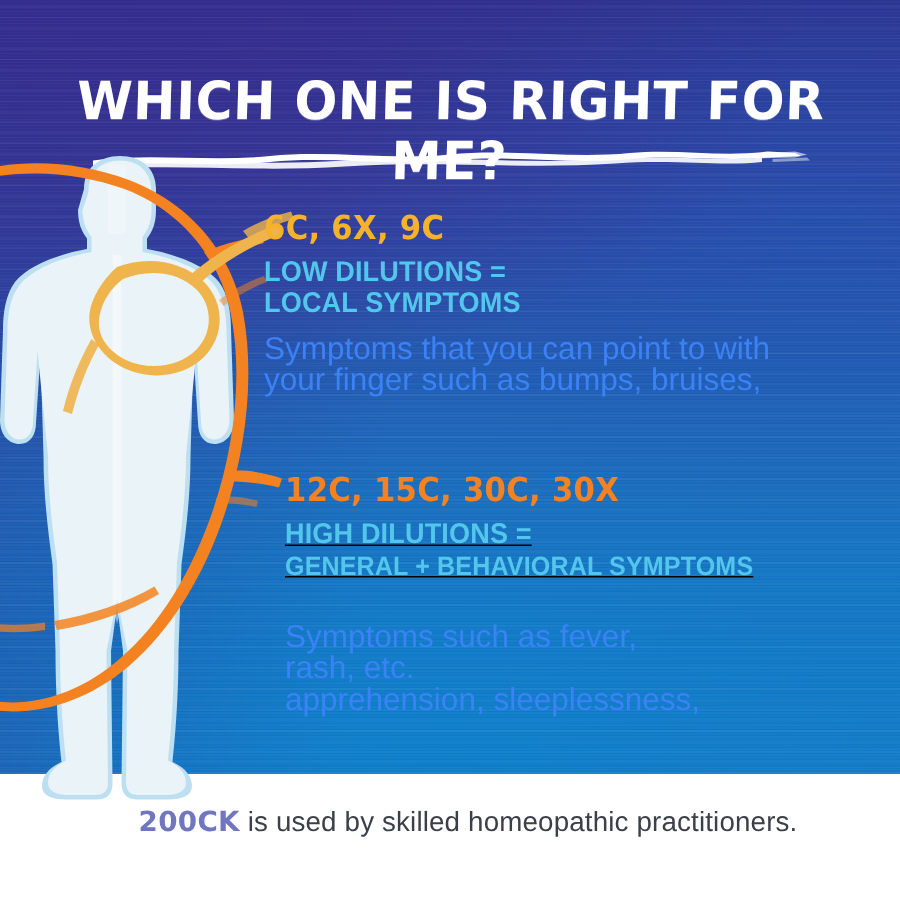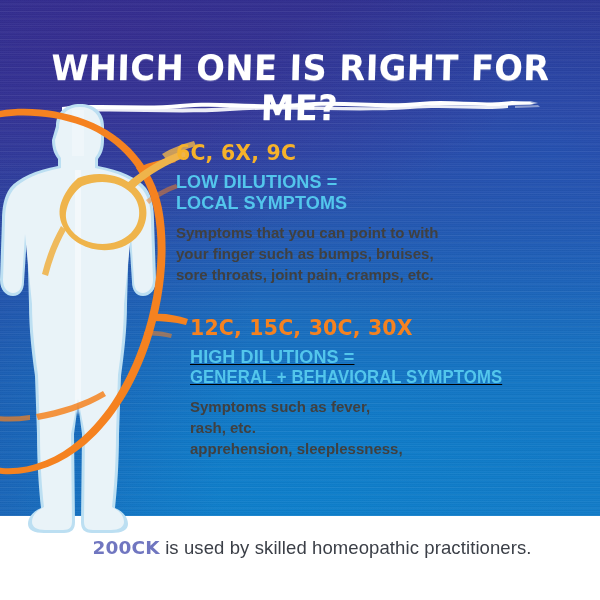--- a/index.html
+++ b/index.html
@@ -109,34 +109,34 @@
     font-size:19px;
     line-height:21px;
     letter-spacing:.1px;
     transform:scaleX(.95);
     transform-origin:left center;
     white-space:nowrap;
   }
   .sub.small{ font-size:17.6px; line-height:20px; }
 
   .body{
-    color:#404040;
-    font-size:15px;
+    color:#3b82f6;
+    font-size:21px;
     line-height:21px;
-    font-weight:700;
+    font-weight:400;
   }
   .body div{ white-space:nowrap; }
 
   .block1{ position:absolute;left:0;top:140px; }
   .block1 .sub-wrap{ margin-top:6px; }
   .block1 .body{ margin-top:9px; }
 
   .block2{ position:absolute;left:14px;top:315px; }
   .block2 .sub-wrap{ margin-top:6px;text-decoration:underline; }
-  .block2 .body{ margin-top:9px; }
+  .block2 .body{ margin-top:27px; }
 
   
   .footer{
     position:absolute;left:12px;top:537px;width:600px;
     text-align:center;
     font-size:18.5px;
     color:#3b3f47;
     letter-spacing:.1px;
   }
   .footer .code{
@@ -260,21 +260,20 @@
 
     <div class="block1">
       <div class="dose gold">6C, 6X, 9C</div>
       <div class="sub-wrap">
         <div class="sub">LOW DILUTIONS =</div>
         <div class="sub">LOCAL SYMPTOMS</div>
       </div>
       <div class="body">
         <div>Symptoms that you can point to with</div>
         <div>your finger such as bumps, bruises,</div>
-        <div>sore throats, joint pain, cramps, etc.</div>
       </div>
     </div>
 
     <div class="block2">
       <div class="dose orange">12C, 15C, 30C, 30X</div>
       <div class="sub-wrap">
         <div class="sub">HIGH DILUTIONS  =</div>
         <div class="sub small">GENERAL + BEHAVIORAL SYMPTOMS</div>
       </div>
       <div class="body">

